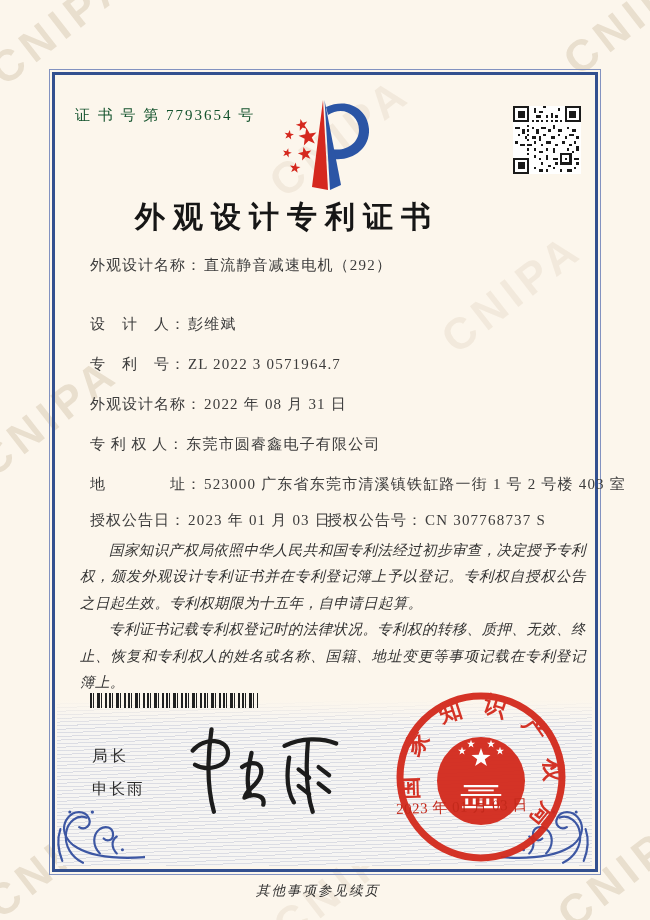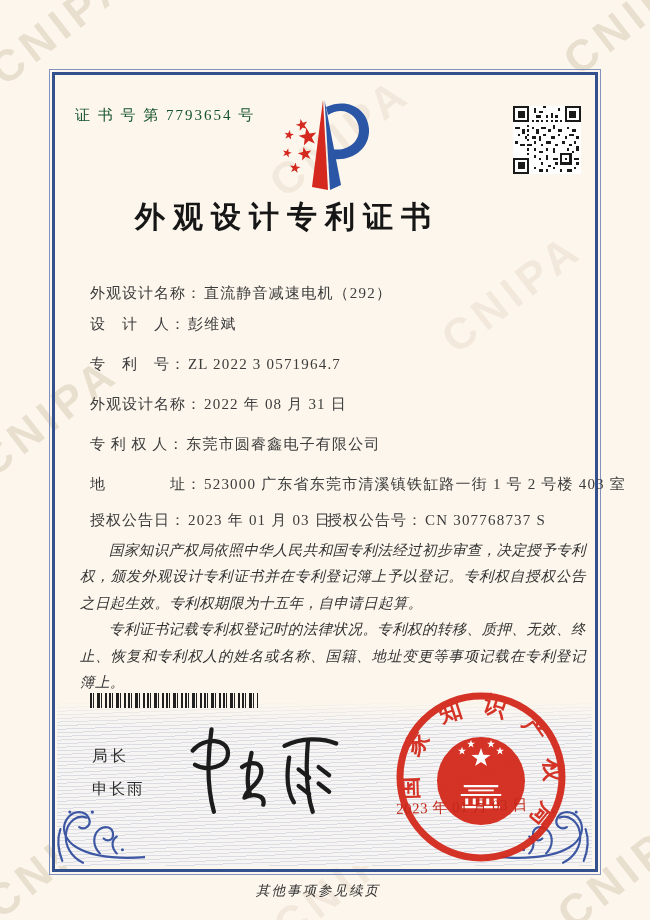--- a/index.html
+++ b/index.html
@@ -36,21 +36,21 @@
   .logo{position:absolute; left:276px; top:97px; width:100px; height:98px;}
   .qr{position:absolute; left:513px; top:106px; width:68px; height:68px;}
   .title{
     position:absolute; left:52px; top:197px; width:470px; text-align:center;
     font-size:30px; font-weight:bold; letter-spacing:8px; color:#161616;
   }
   
   .row{position:absolute; left:90px; font-size:15px; color:#3c3c3c; white-space:nowrap;}
   .row .lbl{letter-spacing:1px;}
   .row .val{letter-spacing:1.2px; margin-left:2px;}
-  .r1{top:284px;} .r2{top:315px;} .r3{top:355px;} .r4{top:395px;}
+  .r1{top:256px;} .r2{top:315px;} .r3{top:355px;} .r4{top:395px;}
   .r5{top:435px;} .r6{top:475px;} .r7{top:511px;}
   .pair2{position:absolute; left:237px; top:0;}
   
   .paras{position:absolute; left:80px; top:537px; width:506px;}
   .paras p{
     margin:0; font-size:14.5px; line-height:1.82; font-style:italic;
     color:#323232; text-indent:2em; letter-spacing:.4px; text-align:justify;
   }
   
   .barcode{

